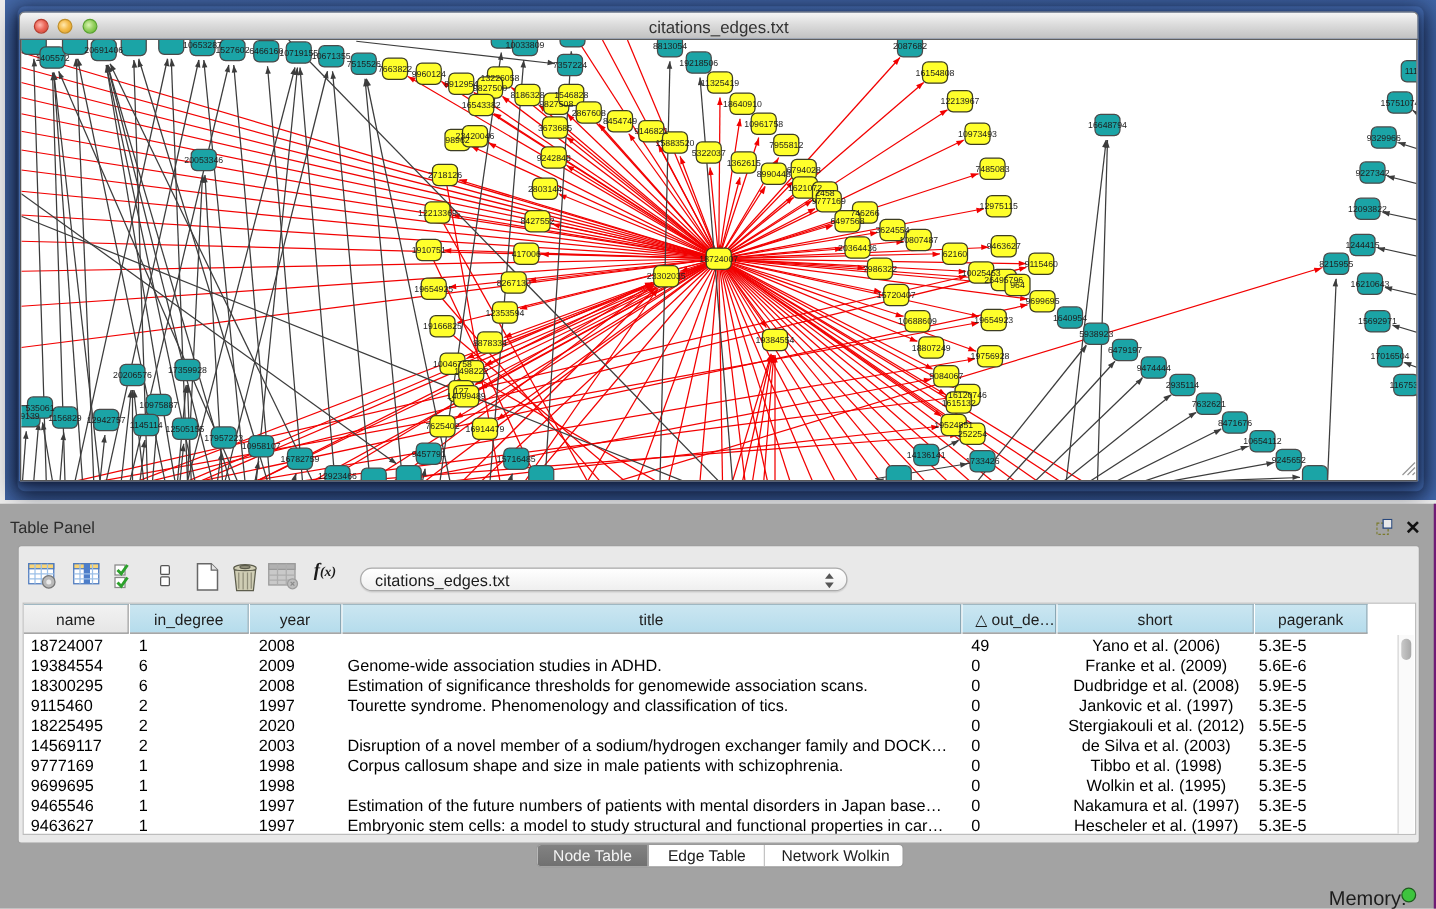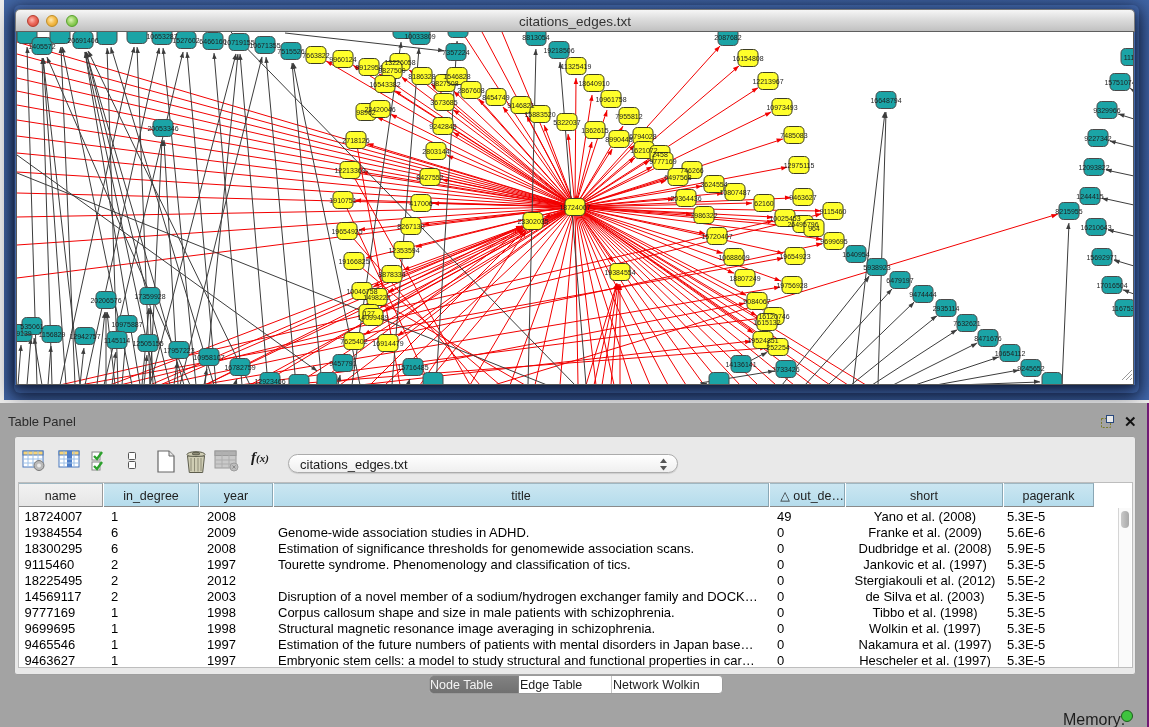--- a/index.html
+++ b/index.html
@@ -31,21 +31,21 @@
 #tbl{position:absolute;left:3px;top:45px;width:1115px;height:186px;background:#fff;border:1px solid #bdbdbd;overflow:hidden}
 .th{position:absolute;top:0;height:24px;background:linear-gradient(#cbe6f1,#b5dcec);border-right:1px solid #89a7b5;font-size:12.5px;color:#1d1d1d;text-align:center;line-height:24px;border-bottom:1px solid #8a8a8a;border-top:1px solid #9fb7c2}
 .tr{position:absolute;left:0;width:1104px;height:16px;font-size:13px;color:#000;white-space:nowrap}
 .tr span{position:absolute;top:0;line-height:16px}
 .c0{left:5.5px}.c1{left:92px}.c2{left:188px}.c3{left:259px}.c4{left:758px}
 .c5{left:827px;width:158px;text-align:center}.c6{left:988px}
 #vscroll{position:absolute;right:1px;top:25px;width:13px;height:160px;background:#fafafa;border-left:1px solid #d5d5d5}
 #vthumb{position:absolute;left:2px;top:3px;width:8px;height:17px;background:linear-gradient(90deg,#c9c9c9,#a8a8a8);border-radius:4px}
 
 #tabs{position:absolute;left:429px;top:272px;width:294px;height:19px;border:1px solid #9a9a9a;border-radius:4px;background:#fff;font-size:12.5px;overflow:hidden}
-.tab{position:absolute;top:0;height:19px;line-height:18px;text-align:left;color:#1d1d1d}
+.tab{position:absolute;top:0;height:19px;line-height:18px;text-align:center;color:#1d1d1d}
 #tab1{left:0;width:89px;background:linear-gradient(#828282,#6e6e6e);color:#f4f4f4;border-right:1px solid #888}
 #tab2{left:90px;width:92px;border-right:1px solid #c4c4c4}
 #tab3{left:183px;width:111px}
 #mem{position:absolute;left:1063px;top:308px;font-size:16px;color:#1d1d1d}
 #memdot{position:absolute;left:1121px;top:307px;width:12px;height:12px;border-radius:50%;background:#3ec43e;border:1px solid #1e5c1e}
 svg{display:block}
 </style></head><body>
 <div id="stage">
  <div id="bluearea">
       <div id="shadow"></div>
@@ -812,21 +812,21 @@
      <div class="th" style="left:181px;width:73px">year</div>
      <div class="th" style="left:255px;width:495px">title</div>
      <div class="th" style="left:751px;width:75px;text-align:right;padding-left:6px">△ out_de…</div>
      <div class="th" style="left:827px;width:157px">short</div>
      <div class="th" style="left:985px;width:90px">pagerank</div>
      <div class="tr" style="top:26px">
             <span class="c0">18724007</span>
             <span class="c1">1</span>
             <span class="c2">2008</span>
             <span class="c4">49</span>
-            <span class="c5">Yano et al. (2008)</span>
+            <span class="c5">Yano et al. (2006)</span>
             <span class="c6">5.3E-5</span>
           </div>
           <div class="tr" style="top:42px">
             <span class="c0">19384554</span>
             <span class="c1">6</span>
             <span class="c2">2009</span>
             <span class="c3">Genome-wide association studies in ADHD.</span>
             <span class="c4">0</span>
             <span class="c5">Franke et al. (2009)</span>
             <span class="c6">5.6E-6</span>
@@ -845,24 +845,24 @@
             <span class="c1">2</span>
             <span class="c2">1997</span>
             <span class="c3">Tourette syndrome. Phenomenology and classification of tics.</span>
             <span class="c4">0</span>
             <span class="c5">Jankovic et al. (1997)</span>
             <span class="c6">5.3E-5</span>
           </div>
           <div class="tr" style="top:90px">
             <span class="c0">18225495</span>
             <span class="c1">2</span>
-            <span class="c2">2012</span>
+            <span class="c2">2020</span>
             <span class="c4">0</span>
             <span class="c5">Stergiakouli et al. (2012)</span>
-            <span class="c6">5.5E-2</span>
+            <span class="c6">5.5E-5</span>
           </div>
           <div class="tr" style="top:106px">
             <span class="c0">14569117</span>
             <span class="c1">2</span>
             <span class="c2">2003</span>
             <span class="c3">Disruption of a novel member of a sodium/hydrogen exchanger family and DOCK…</span>
             <span class="c4">0</span>
             <span class="c5">de Silva et al. (2003)</span>
             <span class="c6">5.3E-5</span>
           </div>
@@ -872,23 +872,22 @@
             <span class="c2">1998</span>
             <span class="c3">Corpus callosum shape and size in male patients with schizophrenia.</span>
             <span class="c4">0</span>
             <span class="c5">Tibbo et al. (1998)</span>
             <span class="c6">5.3E-5</span>
           </div>
           <div class="tr" style="top:138px">
             <span class="c0">9699695</span>
             <span class="c1">1</span>
             <span class="c2">1998</span>
-            <span class="c3">Structural magnetic resonance image averaging in schizophrenia.</span>
             <span class="c4">0</span>
-            <span class="c5">Wolkin et al. (1997)</span>
+            <span class="c5">Wolkin et al. (1995)</span>
             <span class="c6">5.3E-5</span>
           </div>
           <div class="tr" style="top:154px">
             <span class="c0">9465546</span>
             <span class="c1">1</span>
             <span class="c2">1997</span>
             <span class="c3">Estimation of the future numbers of patients with mental disorders in Japan base…</span>
             <span class="c4">0</span>
             <span class="c5">Nakamura et al. (1997)</span>
             <span class="c6">5.3E-5</span>

